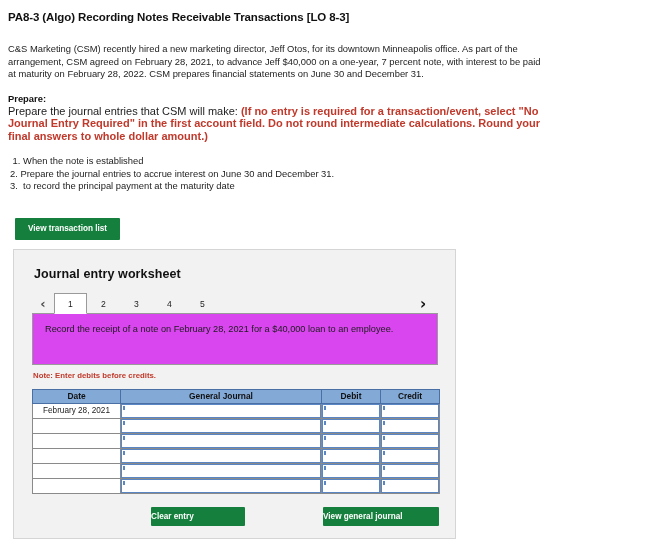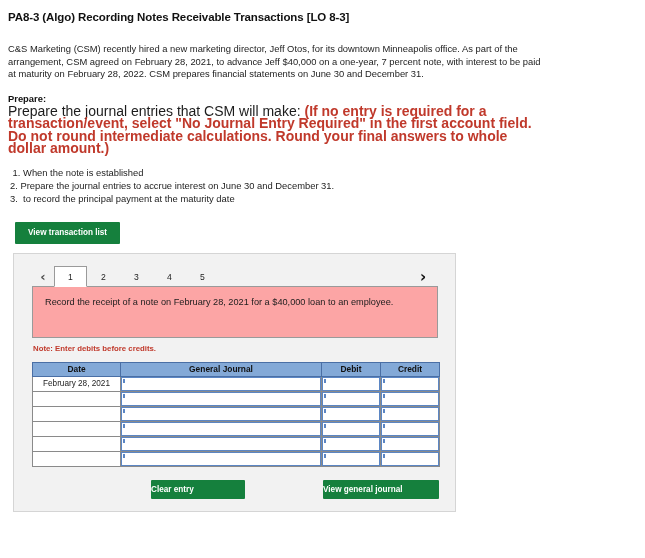--- a/index.html
+++ b/index.html
@@ -40,33 +40,33 @@
   }
 
   .required-label {
     font-size: 9.4px;
     font-weight: bold;
     color: #111111;
     margin: 12px 0 0 2px;
   }
 
   .required-body {
-    font-size: 14px;
+    font-size: 11px;
     line-height: 12.4px;
     color: #1c1c1c;
     margin: 1px 0 0 2px;
     max-width: 630px;
   }
   .required-body .em-red {
     color: #c0392b;
     font-weight: bold;
   }
 
   .steps {
-    margin: 13px 0 0 4px;
+    margin: 13px 0 8px 4px;
     font-size: 9.4px;
     line-height: 12.6px;
     color: #1c1c1c;
   }
   .steps .step { white-space: pre; }
 
   .btn {
     display: inline-block;
     background: #15803d;
     color: #ffffff;
@@ -150,21 +150,21 @@
     border-bottom: 1px solid #ffffff;
     z-index: 3;
     font-weight: normal;
   }
 
   .desc-box {
     margin: 0 8px 0 18px;
     width: 406px;
     height: 52px;
     box-sizing: border-box;
-    background: #fca5a5;
+    background: #d946ef;
     border: 1px solid #9a9a9a;
     position: relative;
     z-index: 2;
     margin-top: -1px;
   }
   .desc-text {
     font-size: 9.2px;
     line-height: 12.4px;
     color: #1c1c1c;
     padding: 9px 12px 0 12px;
@@ -267,20 +267,21 @@
   <div class="steps">
     <div class="step"> 1. When the note is established</div>
     <div class="step">2. Prepare the journal entries to accrue interest on June 30 and December 31.</div>
     <div class="step">3.  to record the principal payment at the maturity date</div>
   </div>
 
   <button class="btn view-transaction-btn">View transaction list</button>
 
   <div class="panel">
 
+    <div class="panel-title">Journal entry worksheet</div>
 
     <div class="tabs">
       <div class="tab-arrow prev">‹</div>
       <div class="tab active">1</div>
       <div class="tab">2</div>
       <div class="tab">3</div>
       <div class="tab">4</div>
       <div class="tab">5</div>
       <div class="tab-arrow next">›</div>
     </div>

